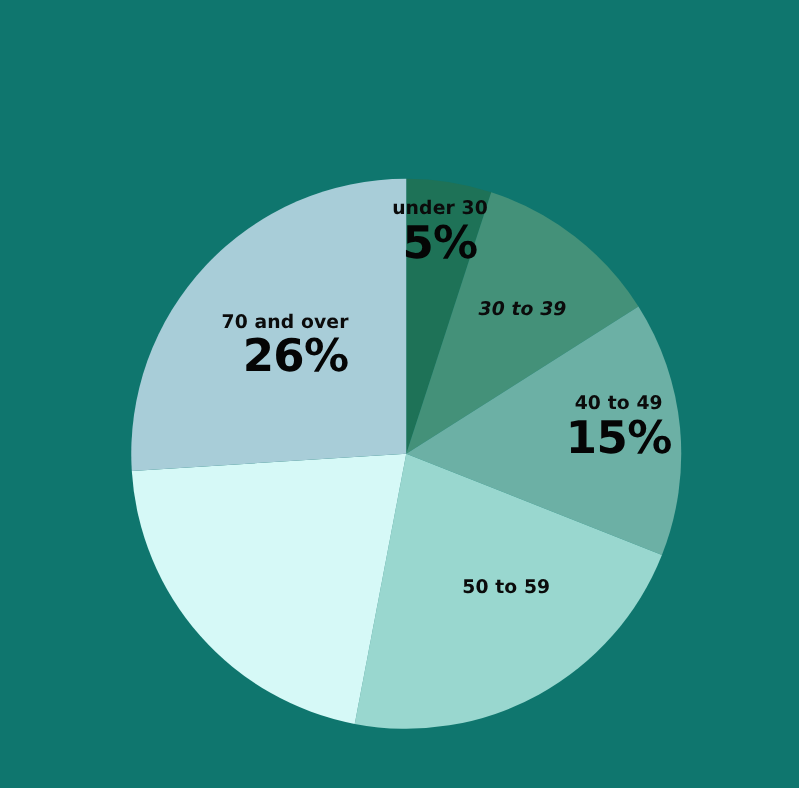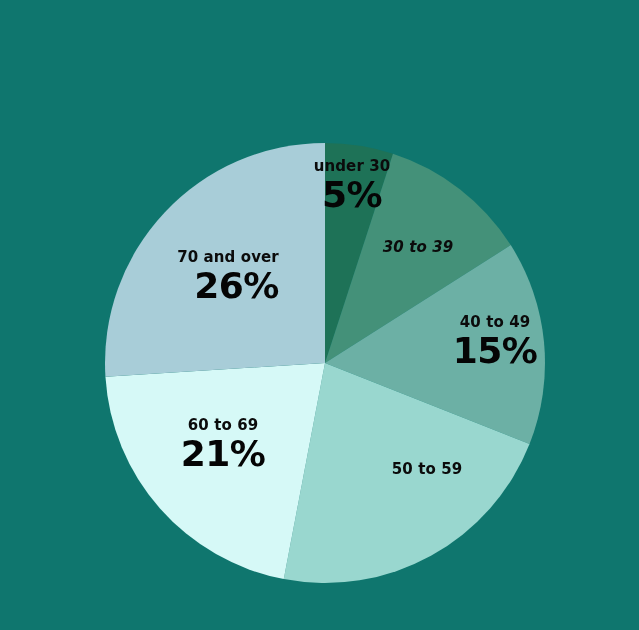--- a/index.html
+++ b/index.html
@@ -53,21 +53,21 @@
     font-family: "DejaVu Sans", "Liberation Sans", sans-serif;
     font-weight: bold;
     font-size: 36px;
     color: #050505;
     letter-spacing: -0.5px;
   }
   
   #label-under-30      { left: 352px; top: 186px; }
   #label-30-to-39      { left: 418px; top: 249px; font-style: italic; }
   #label-40-to-49      { left: 495px; top: 342px; }
-  #label-50-to-59      { left: 405px; top: 471px; margin-left: 22px; }
+  #label-50-to-59      { left: 405px; top: 471px; }
   #label-60-to-69      { left: 223px; top: 445px; }
   #label-70-and-over   { left: 228px; top: 277px; text-align: right; }
 </style>
 </head>
 <body>
 
 <div id="chart-root">
 
   <svg id="pie-svg" viewBox="0 0 639 630" preserveAspectRatio="none" aria-hidden="true">
     <g id="pie-slices">
@@ -91,23 +91,19 @@
 
   <div class="slice-label-group" id="label-40-to-49">
     <span class="slice-label-name">40 to 49</span>
     <span class="slice-label-value">15%</span>
   </div>
 
   <div class="slice-label-group" id="label-50-to-59">
     <span class="slice-label-name">50 to 59</span>
   </div>
 
-  <div class="slice-label-group" id="label-60-to-69">
-    <span class="slice-label-name">60 to 69</span>
-    <span class="slice-label-value">21%</span>
-  </div>
 
   <div class="slice-label-group" id="label-70-and-over">
     <span class="slice-label-name">70 and over</span>
     <span class="slice-label-value">26%</span>
   </div>
 
 </div>
 
 </body></html>

